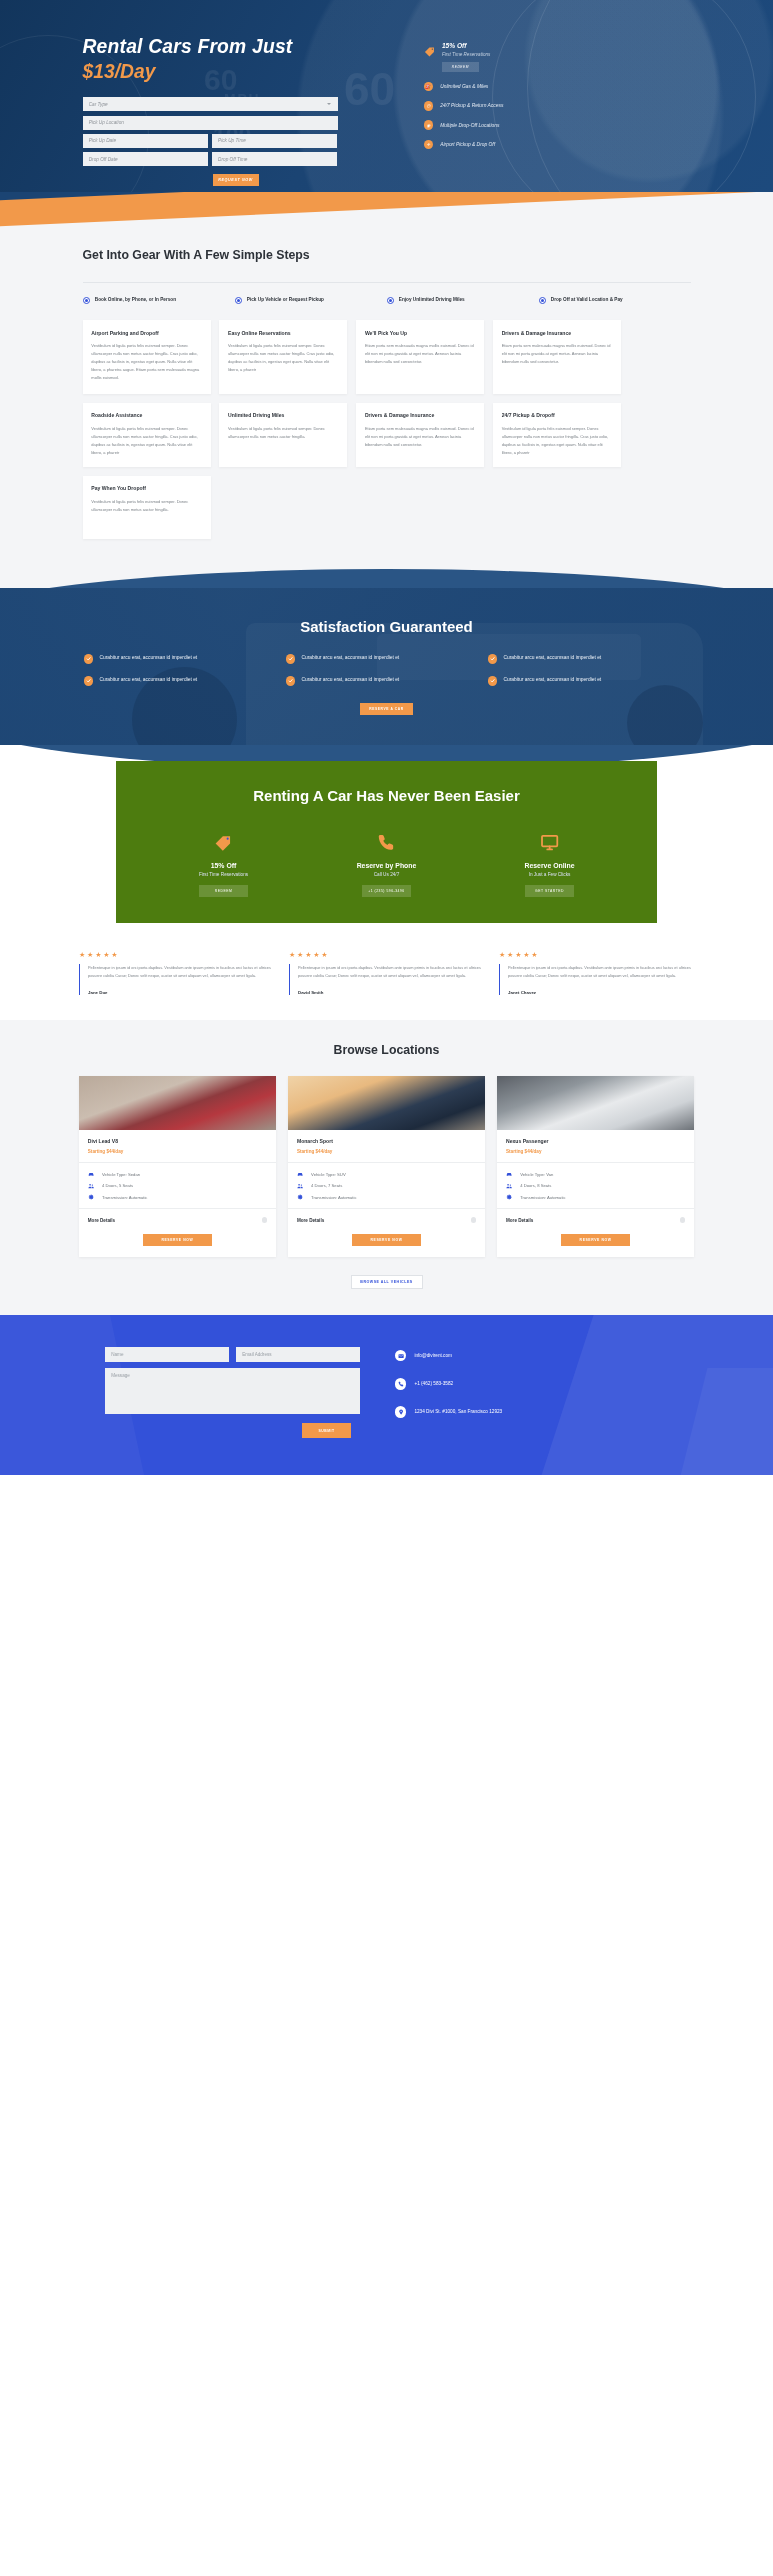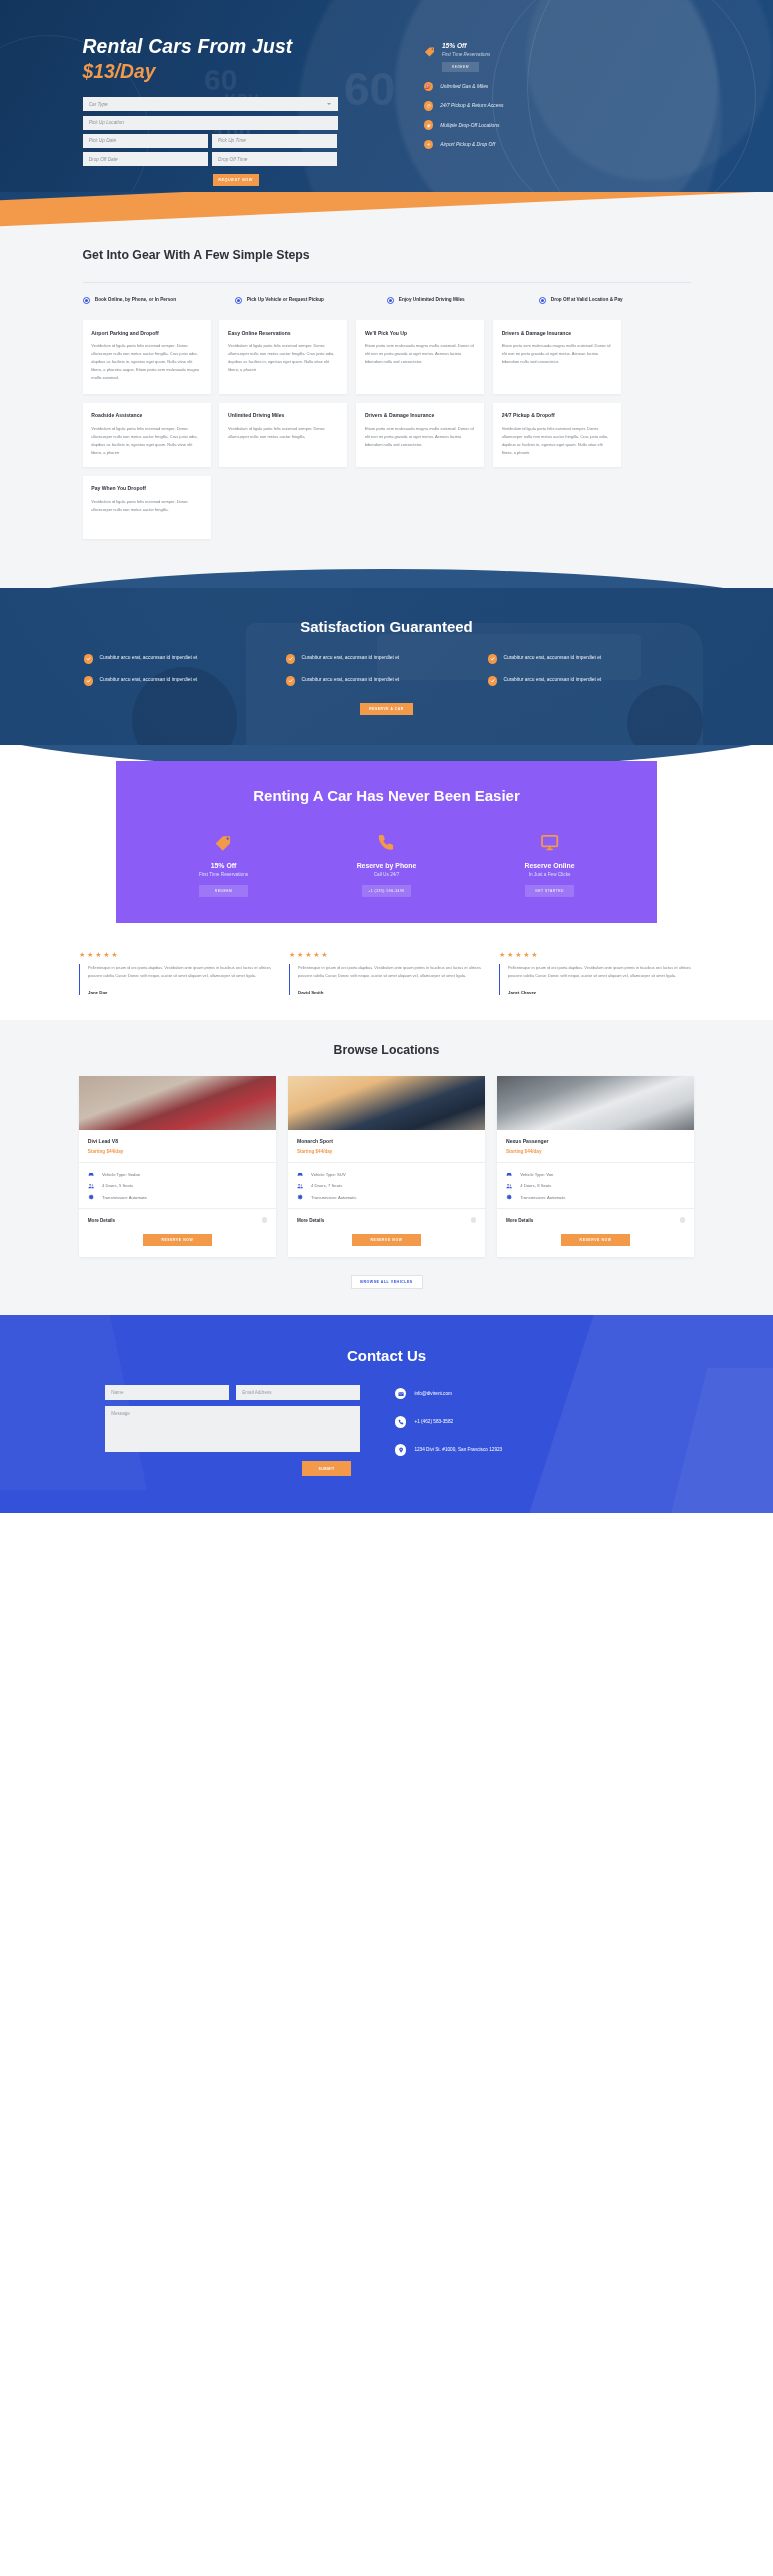--- a/index.html
+++ b/index.html
@@ -146,21 +146,21 @@
   }
   .wave-top{position:relative;height:26px;background:#f4f5f7;overflow:hidden;}
   .wave-top .blue{
     position:absolute;left:-53px;top:7px;width:879px;height:53px;background:#2a5585;
     border-radius:50% 50% 0 0/100% 100% 0 0;
   }
 
   
   .renting-sec{position:relative;background:#fff;padding:0 0 23px 0;margin-top:-30px;}
   .renting{
-    position:relative;width:541px;margin:0 auto;background:#8b5cf6;padding:24.6px 0 26px 0;
+    position:relative;width:541px;margin:0 auto;background:#4d7c0f;padding:24.6px 0 26px 0;
   }
   .renting h2{text-align:center;color:#fff;font-size:15px;font-weight:bold;line-height:1.5;}
   .r-cols{display:flex;justify-content:center;gap:40px;margin-top:23px;}
   .r-col{width:123px;text-align:center;}
   .r-ic{height:23px;display:flex;align-items:center;justify-content:center;}
   .r-ic svg{width:19.3px;height:19.3px;}
   .r-h{font-size:6.9px;font-weight:bold;color:#fff;margin-top:8px;}
   .r-s{font-size:4.7px;color:#dbe2f7;margin-top:3.5px;}
   .r-b{
     margin:8px auto 0 auto;width:49px;height:11.4px;background:rgba(255,255,255,.17);color:#fff;
@@ -669,21 +669,20 @@
 
     </div>
     <div class="browse-all">BROWSE ALL VEHICLES</div>
   </section>
 
   <section class="contact">
     <div class="cshape cs1"></div>
     <div class="cshape cs2"></div>
     <div class="cshape cs3"></div>
 
-    <h2 class="c-h">Contact Us</h2>
     <div class="c-inner">
       <div class="c-form">
         <div class="c-row">
           <div class="c-in half">Name</div>
           <div class="c-in half">Email Address</div>
         </div>
         <div class="c-ta">Message</div>
         <div class="c-sub">SUBMIT</div>
       </div>
 

